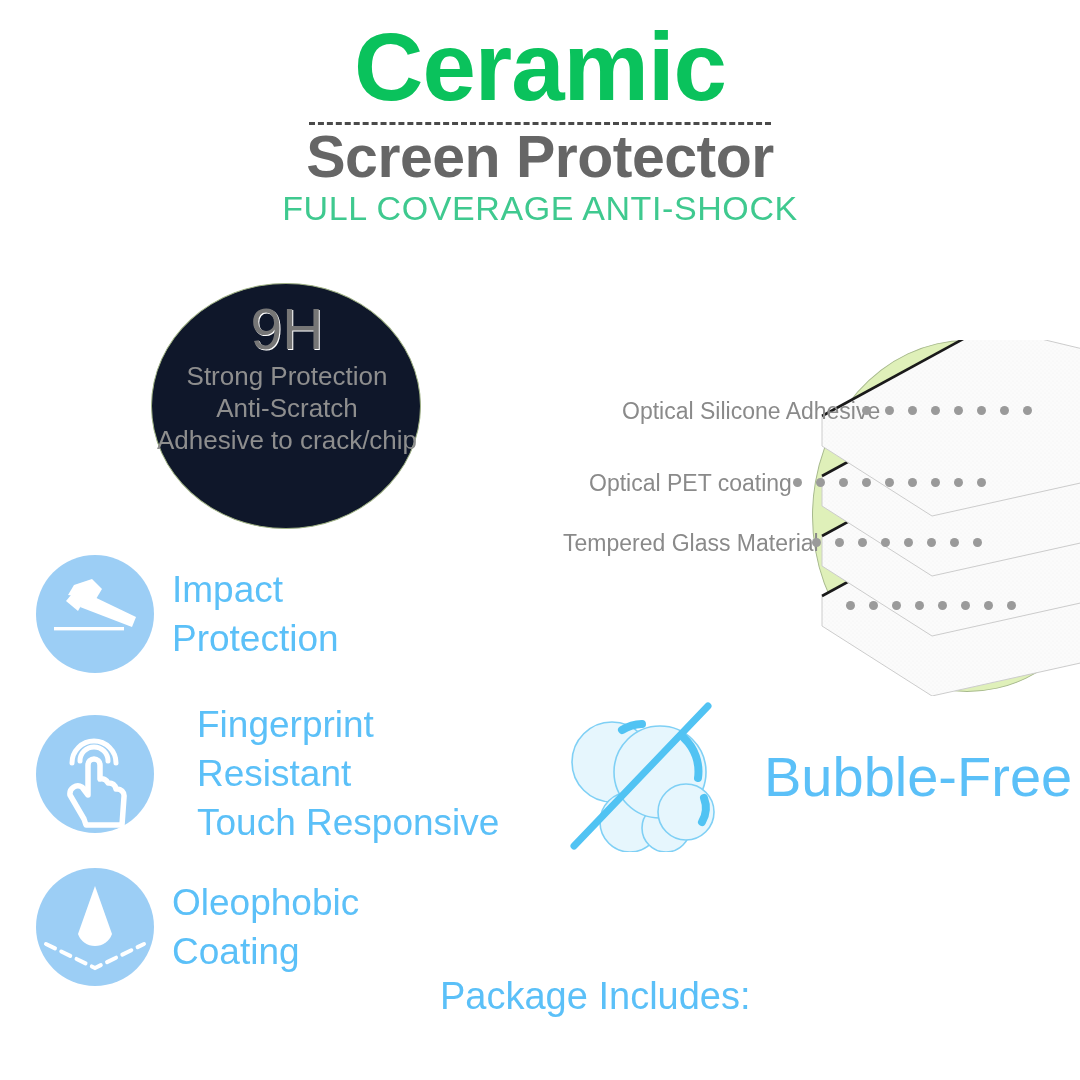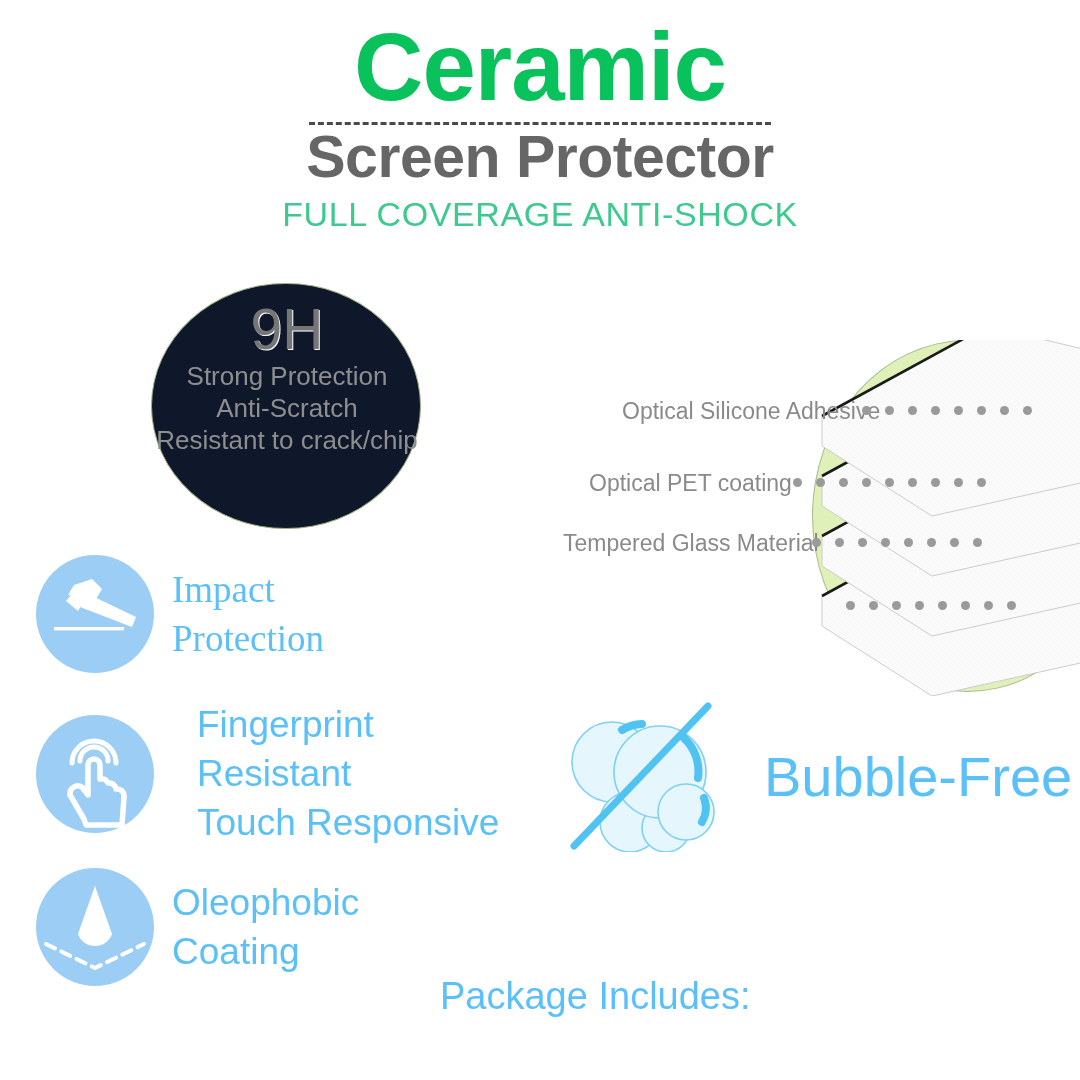--- a/index.html
+++ b/index.html
@@ -45,21 +45,21 @@
     font-size: 59px;
     font-weight: bold;
     color: #666666;
     line-height: 1.05;
     letter-spacing: -0.5px;
   }
   #title-tag {
     font-size: 34px;
     color: #3fc98f;
     letter-spacing: 0.6px;
-    margin-top: 6px;
+    margin-top: 0;
     text-align: center;
   }
 
   
   #badge-9h {
     position: absolute;
     left: 151px;
     top: 283px;
     width: 270px;
     height: 246px;
@@ -202,21 +202,21 @@
     <div id="title-rule"></div>
     <div id="title-sub">Screen Protector</div>
     <div id="title-tag">FULL COVERAGE ANTI-SHOCK</div>
   </div>
 
   <div id="badge-9h">
     <div id="badge-9h-inner">
       <div id="badge-9h-value">9H</div>
       <div class="badge-line">Strong Protection</div>
       <div class="badge-line">Anti-Scratch</div>
-      <div class="badge-line">Resistant to crack/chip</div>
+      <div class="badge-line">Adhesive to crack/chip</div>
     </div>
   </div>
 
   <div id="layer-diagram">
     <div id="layer-circle"></div>
     <svg id="layer-sheets" width="300" height="356" viewBox="0 0 300 356">
       <defs>
         <pattern id="sheetTex" width="4" height="4" patternUnits="userSpaceOnUse">
           <rect width="4" height="4" fill="#fbfbfb"></rect>
           <circle cx="1" cy="1" r="0.45" fill="#e9e9e9"></circle>
@@ -259,21 +259,21 @@
 
   <div class="layer-label" style="left:563px; top:530px;">Tempered Glass Material</div>
   <div class="layer-dots" style="left:812px; top:538px;">
     <span></span><span></span><span></span><span></span><span></span><span></span><span></span><span></span>
   </div>
 
   <div class="layer-dots" style="left:846px; top:601px;">
     <span></span><span></span><span></span><span></span><span></span><span></span><span></span><span></span>
   </div>
 
-  <div class="feature" style="left:36px; top:555px;font-family:Liberation Serif, serif;">
+  <div class="feature" style="left:36px; top:555px;">
     <div class="feature-icon">
       <svg width="118" height="118" viewBox="0 0 118 118">
         <g fill="#ffffff">
           <path d="M32,40 L38,30 L56,24 L66,34 L60,44 Z"></path>
           <path d="M30,46 L40,34 L50,42 L42,56 Z"></path>
           <path d="M50,38 L100,62 L96,72 L44,52 Z"></path>
         </g>
         <rect x="18" y="72" width="70" height="3.4" fill="#ffffff"></rect>
       </svg>
     </div>

